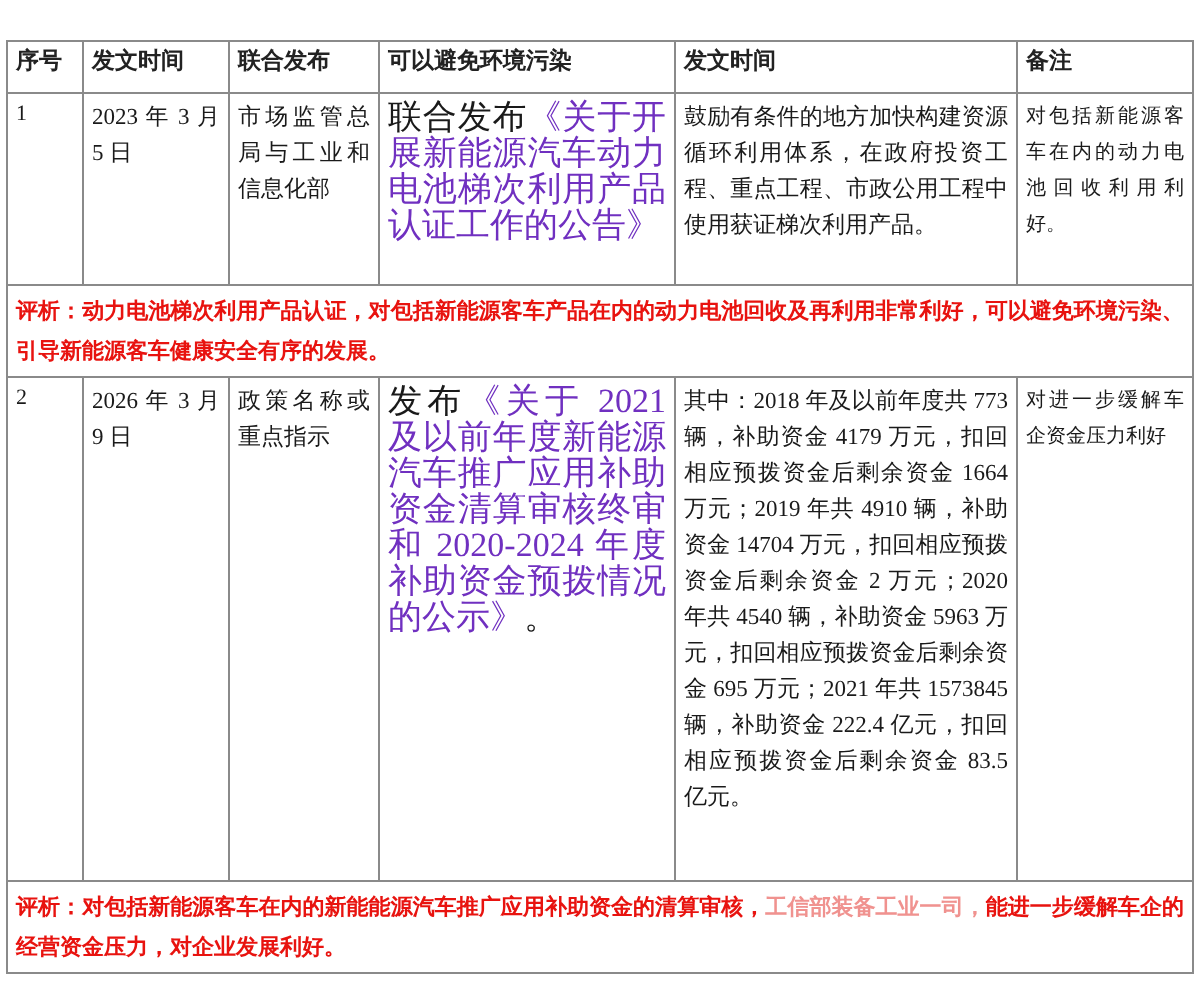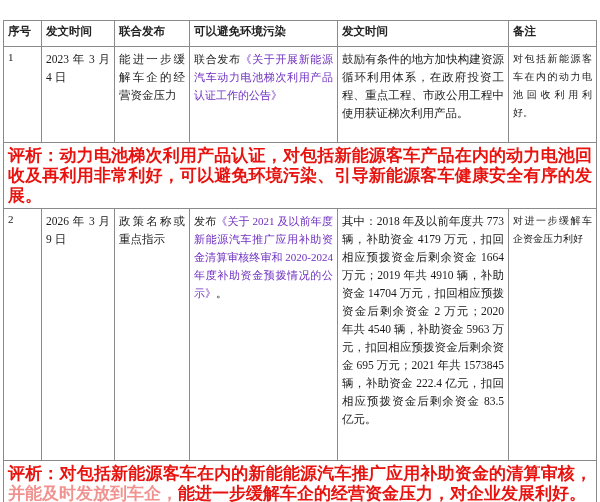--- a/index.html
+++ b/index.html
@@ -57,21 +57,21 @@
     text-align: left;
   }
   .date-cell, .dept-cell {
     font-size: 11.5px;
     line-height: 18px;
     text-align: justify;
     text-justify: inter-ideograph;
     word-break: break-all;
   }
   .policy-cell {
-    font-size: 11px;
+    font-size: 17px;
     line-height: 18px;
     text-align: justify;
     text-justify: inter-ideograph;
     word-break: break-all;
   }
   .title-link {
     color: #7030c0;
   }
   .content-cell {
     font-size: 11.5px;
@@ -87,21 +87,21 @@
     text-justify: inter-ideograph;
     word-break: break-all;
   }
   .comment-row td {
     padding: 4px 6px 5px 6px;
   }
   .comment-text {
     font-family: "Liberation Sans", "DejaVu Sans", sans-serif;
     font-weight: bold;
     color: #e8130f;
-    font-size: 17px;
+    font-size: 11px;
     line-height: 20px;
     text-align: justify;
     text-justify: inter-ideograph;
     word-break: break-all;
   }
   .comment-text .faded {
     color: #f0928f;
   }
   .row1-h { height: 96px; }
   .row2-h { height: 252px; }
@@ -124,22 +124,22 @@
         <td>序号</td>
         <td>发文时间</td>
         <td>联合发布</td>
         <td>可以避免环境污染</td>
         <td>发文时间</td>
         <td>备注</td>
       </tr>
 
       <tr class="row1-h">
         <td class="num-cell">1</td>
-        <td class="date-cell">2023 年 3 月 4 日</td>
-        <td class="dept-cell">能进一步缓解车企的经营资金压力</td>
+        <td class="date-cell">2023 年 3 月 5 日</td>
+        <td class="dept-cell">市场监管总局与工业和信息化部</td>
         <td class="policy-cell"><span>联合发布</span><span class="title-link">《关于开展新能源汽车动力电池梯次利用产品认证工作的公告》</span><span></span></td>
         <td class="content-cell">鼓励有条件的地方加快构建资源循环利用体系，在政府投资工程、重点工程、市政公用工程中使用获证梯次利用产品。</td>
         <td class="remark-cell">对包括新能源客车在内的动力电池回收利用利好。</td>
       </tr>
 
       <tr class="comment-row">
         <td colspan="6">
           <div class="comment-text"><span>评析：</span><span>动力电池梯次利用产品认证，对包括新能源客车产品在内的动力电池回收及再利用非常利好，可以避免环境污染、引导新能源客车健康安全有序的发展。</span></div>
         </td>
       </tr>
@@ -148,18 +148,18 @@
         <td class="num-cell">2</td>
         <td class="date-cell">2026 年 3 月 9 日</td>
         <td class="dept-cell">政策名称或重点指示</td>
         <td class="policy-cell"><span>发布</span><span class="title-link">《关于 2021 及以前年度新能源汽车推广应用补助资金清算审核终审和 2020-2024 年度补助资金预拨情况的公示》</span><span>。</span></td>
         <td class="content-cell">其中：2018 年及以前年度共 773 辆，补助资金 4179 万元，扣回相应预拨资金后剩余资金 1664 万元；2019 年共 4910 辆，补助资金 14704 万元，扣回相应预拨资金后剩余资金 2 万元；2020 年共 4540 辆，补助资金 5963 万元，扣回相应预拨资金后剩余资金 695 万元；2021 年共 1573845 辆，补助资金 222.4 亿元，扣回相应预拨资金后剩余资金 83.5 亿元。</td>
         <td class="remark-cell">对进一步缓解车企资金压力利好</td>
       </tr>
 
       <tr class="comment-row">
         <td colspan="6">
-          <div class="comment-text"><span>评析：</span><span>对包括新能源客车在内的新能能源汽车推广应用补助资金的清算审核，</span><span class="faded">并能及时发放到车企，</span><span>能进一步缓解车企的经营资金压力，对企业发展利好。</span></div>
+          <div class="comment-text"><span>评析：</span><span>对包括新能源客车在内的新能能源汽车推广应用补助资金的清算审核，</span><span class="faded">工信部装备工业一司，</span><span>能进一步缓解车企的经营资金压力，对企业发展利好。</span></div>
         </td>
       </tr>
     </tbody>
   </table>
 </div>
 
 </body></html>

